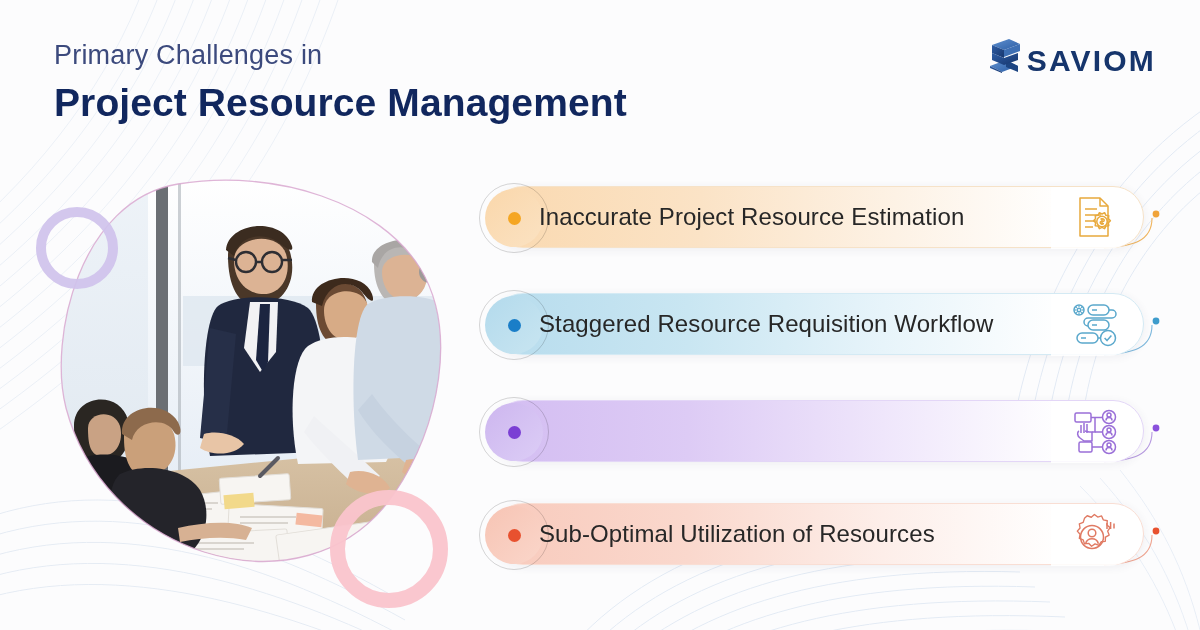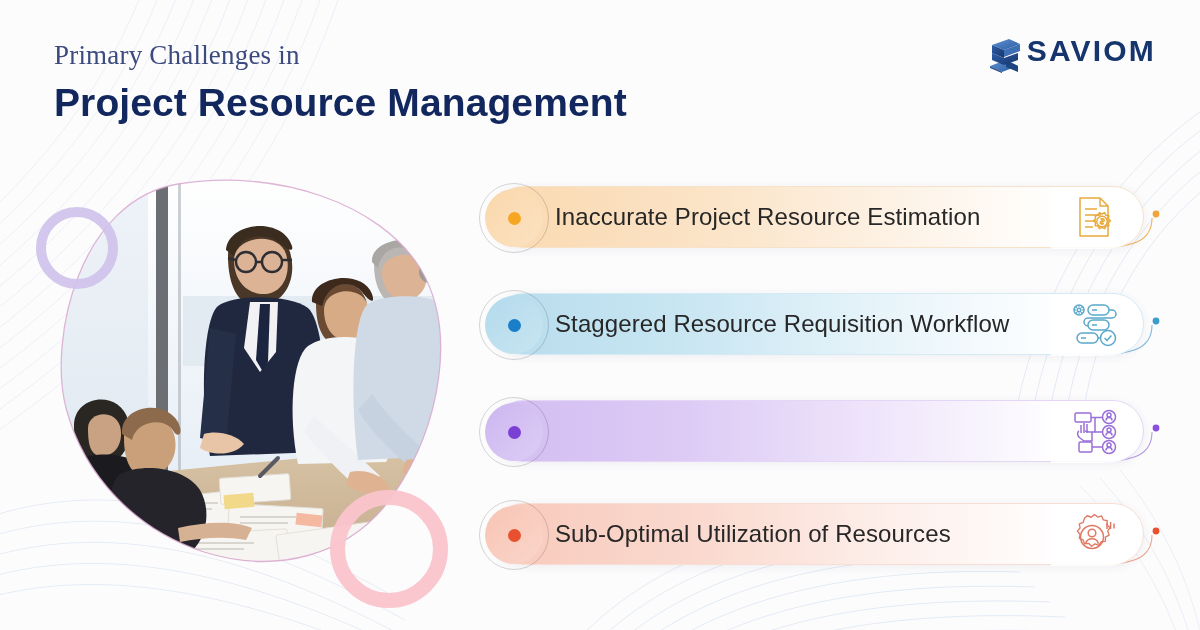--- a/index.html
+++ b/index.html
@@ -10,29 +10,29 @@
   }
   .canvas{position:relative;width:1200px;height:630px;overflow:hidden;background:#fcfcfd;}
 
   
   .bg-waves{position:absolute;inset:0;pointer-events:none;}
 
   
   .header{position:absolute;left:54px;top:40px;}
   .title-sm{
     font-size:27px;color:#3c4a7d;letter-spacing:.2px;
-    font-weight:400;line-height:1.15;white-space:nowrap;font-family:Liberation Serif, serif;
+    font-weight:400;line-height:1.15;white-space:nowrap;
   }
   .title-lg{
     font-size:39px;color:#11275e;font-weight:700;letter-spacing:.1px;
     line-height:1.2;margin-top:9px;white-space:nowrap;
   }
 
   
-  .logo{position:absolute;right:44px;top:36px;display:flex;align-items:flex-start;gap:4px;}
+  .logo{position:absolute;right:44px;top:36px;display:flex;align-items:flex-end;gap:4px;}
   .logo-word{
     font-size:30px;font-weight:700;color:#16356c;letter-spacing:2.2px;
     line-height:1;
   }
 
   
   .photo-wrap{position:absolute;left:28px;top:176px;width:420px;height:400px;}
   .ring{position:absolute;border-radius:50%;}
   .ring-purple{left:36px;top:207px;width:62px;height:62px;border:10px solid #cfc2ec;opacity:.92;}
   .ring-pink{left:330px;top:490px;width:88px;height:88px;border:15px solid #fac4cc;opacity:.95;}
@@ -47,21 +47,21 @@
     box-shadow:0 2px 10px rgba(60,60,90,.07);
   }
   .bulb{
     position:absolute;left:-8px;top:2px;width:58px;height:58px;border-radius:50%;
     display:flex;align-items:center;justify-content:center;
   }
   .bulb-ring{position:absolute;left:-14px;top:-4px;width:70px;height:70px;border-radius:50%;
     border:1.2px solid rgba(0,0,0,.16);box-sizing:border-box;background:transparent;}
   .dot{width:13px;height:13px;border-radius:50%;}
   .row-label{
-    position:relative;margin-left:62px;font-size:24px;color:#272727;
+    position:relative;margin-left:46px;font-size:24px;color:#272727;
     font-weight:400;letter-spacing:.1px;white-space:nowrap;
   }
   .icon-cap{
     position:absolute;right:4px;top:0;width:88px;height:62px;
     display:flex;align-items:center;justify-content:center;
     border-radius:0 34px 34px 0;background:rgba(255,255,255,.86);
   }
   .tail{position:absolute;pointer-events:none;}
 </style>
 </head>

